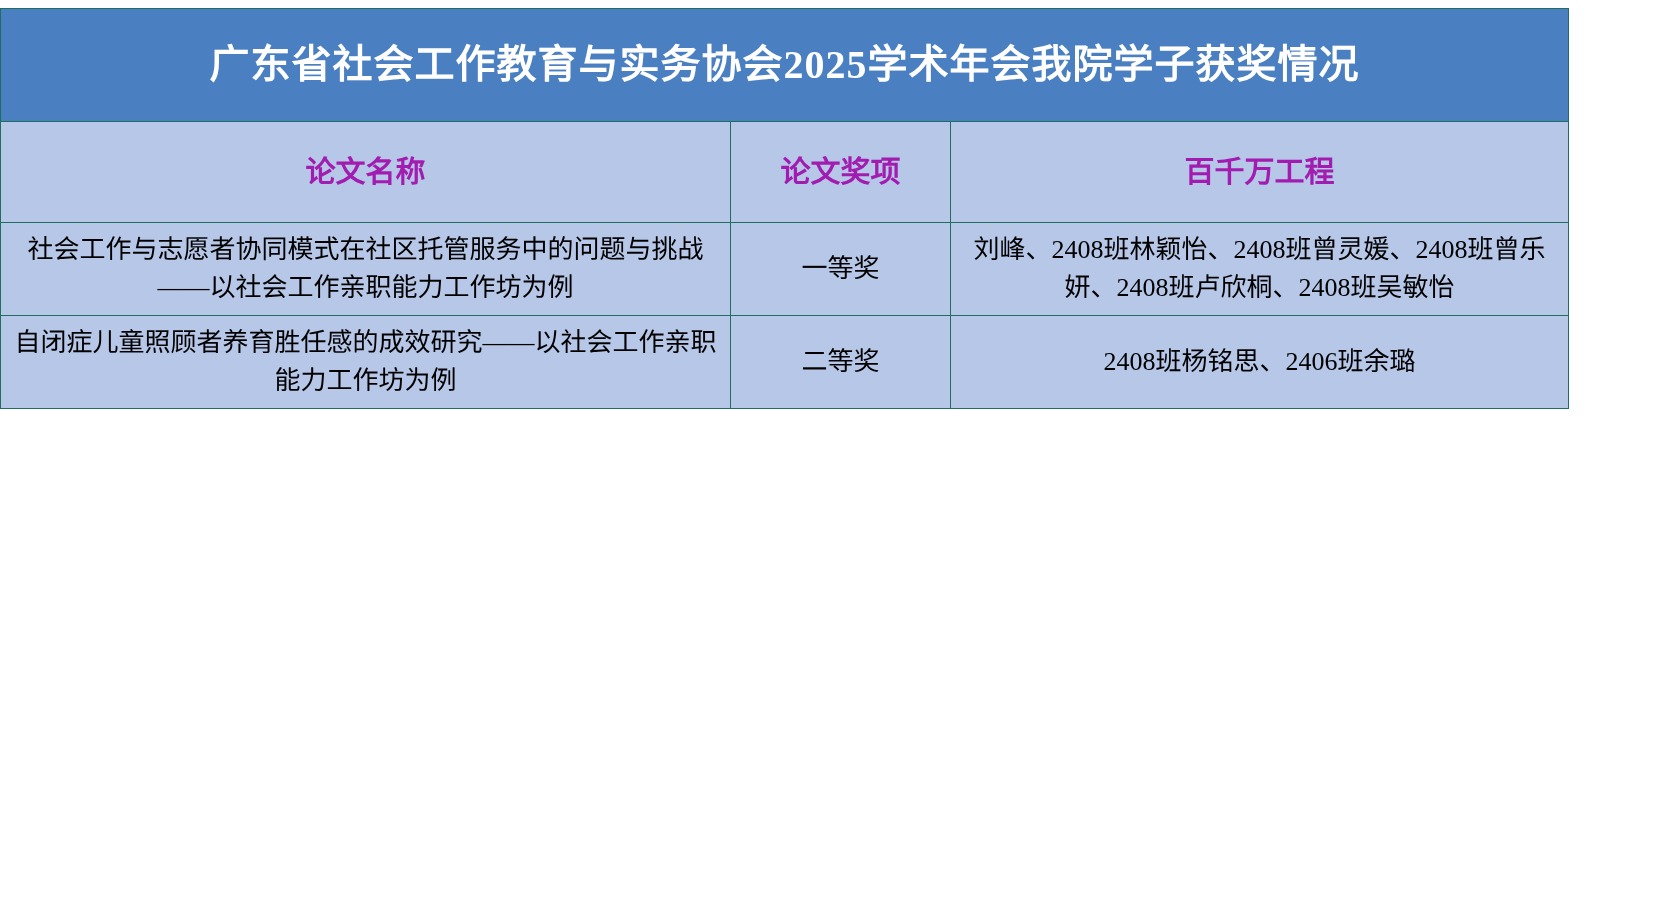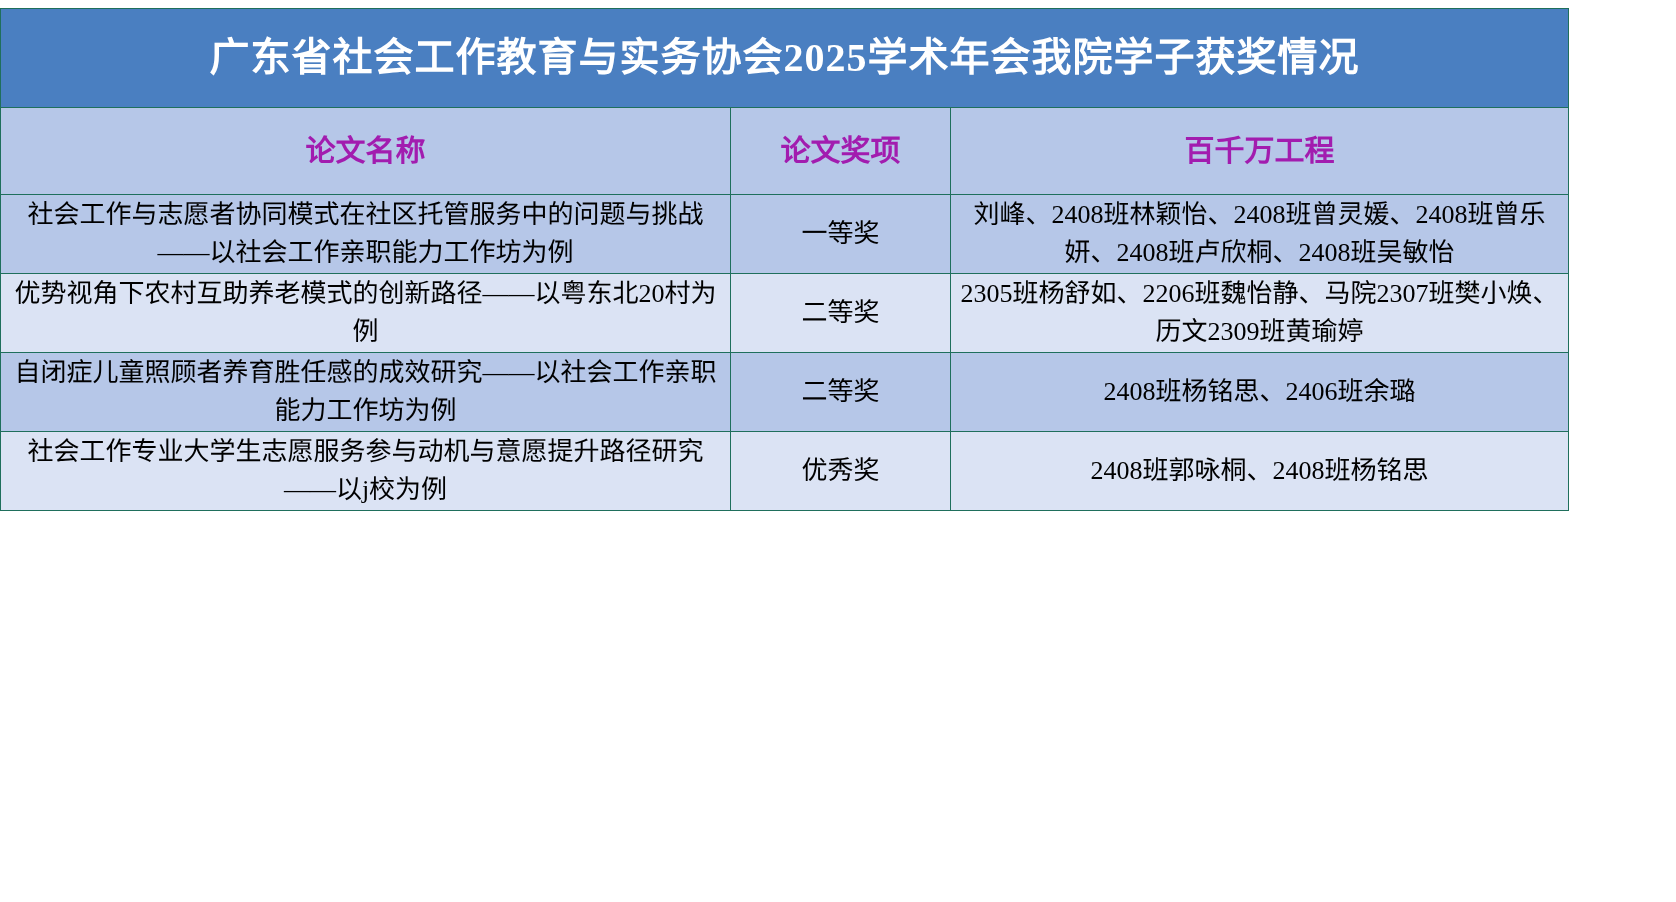--- a/index.html
+++ b/index.html
@@ -22,21 +22,21 @@
   .award-table {
     position: absolute;
     left: 0px;
     top: 8px;
     width: 1568px;
     border-collapse: collapse;
     table-layout: fixed;
   }
   .award-table td, .award-table th {
     border: 1px solid #1f6f5c;
-    padding: 1px;
+    padding: 8px;
     vertical-align: middle;
   }
   
   .title-cell {
     background: #4a7fc1;
     color: #ffffff;
     text-align: center;
     font-size: 40px;
     font-weight: bold;
     letter-spacing: 1px;
@@ -92,34 +92,24 @@
         <td class="hdr-cell">百千万工程</td>
       </tr>
 
       <tr class="row-a">
         <td class="cell">社会工作与志愿者协同模式在社区托管服务中的问题与挑战——以社会工作亲职能力工作坊为例</td>
         <td class="cell award-col">一等奖</td>
         <td class="cell">刘峰、2408班林颖怡、2408班曾灵媛、2408班曾乐妍、2408班卢欣桐、2408班吴敏怡</td>
       </tr>
 
 
-      <tr class="row-b">
-        <td class="cell">优势视角下农村互助养老模式的创新路径——以粤东北20村为例</td>
-        <td class="cell award-col">二等奖</td>
-        <td class="cell">2305班杨舒如、2206班魏怡静、马院2307班樊小焕、历文2309班黄瑜婷</td>
-      </tr>
 
       <tr class="row-a">
         <td class="cell">自闭症儿童照顾者养育胜任感的成效研究——以社会工作亲职能力工作坊为例</td>
         <td class="cell award-col">二等奖</td>
         <td class="cell">2408班杨铭思、2406班余璐</td>
       </tr>
 
 
 
-      <tr class="row-b">
-        <td class="cell">社会工作专业大学生志愿服务参与动机与意愿提升路径研究——以j校为例</td>
-        <td class="cell award-col">优秀奖</td>
-        <td class="cell">2408班郭咏桐、2408班杨铭思</td>
-      </tr>
     </tbody>
   </table>
 </div>
 
 </body></html>

